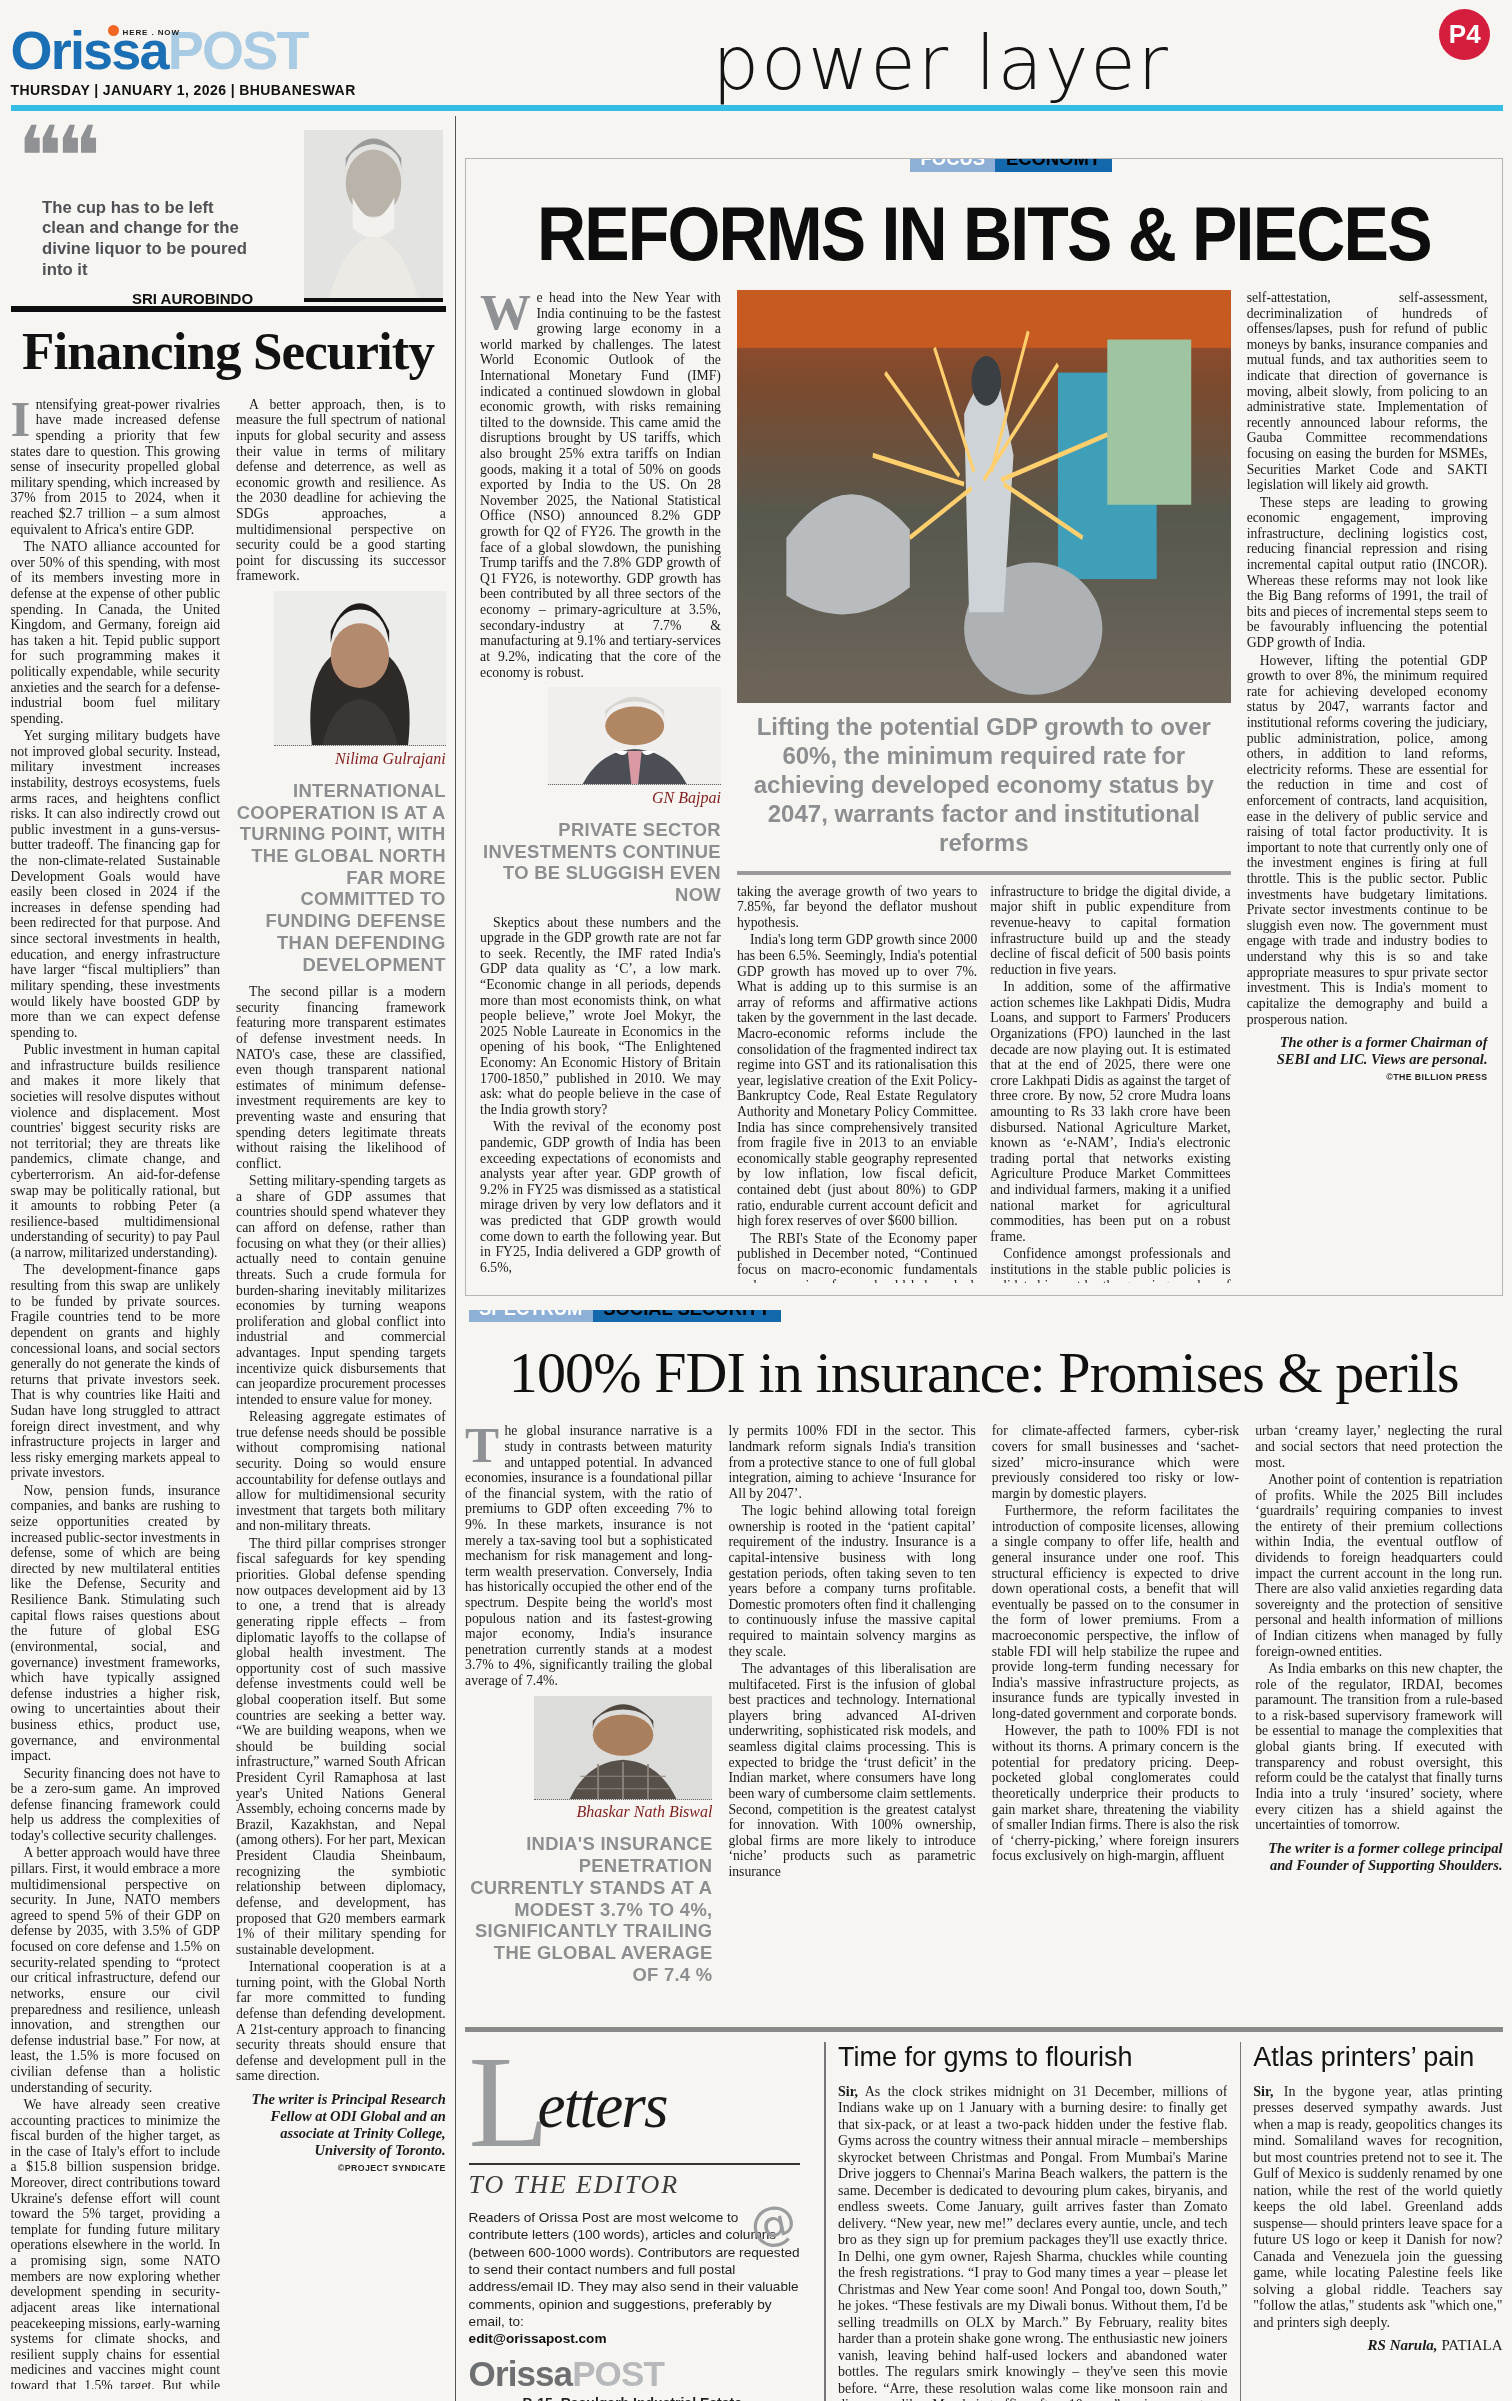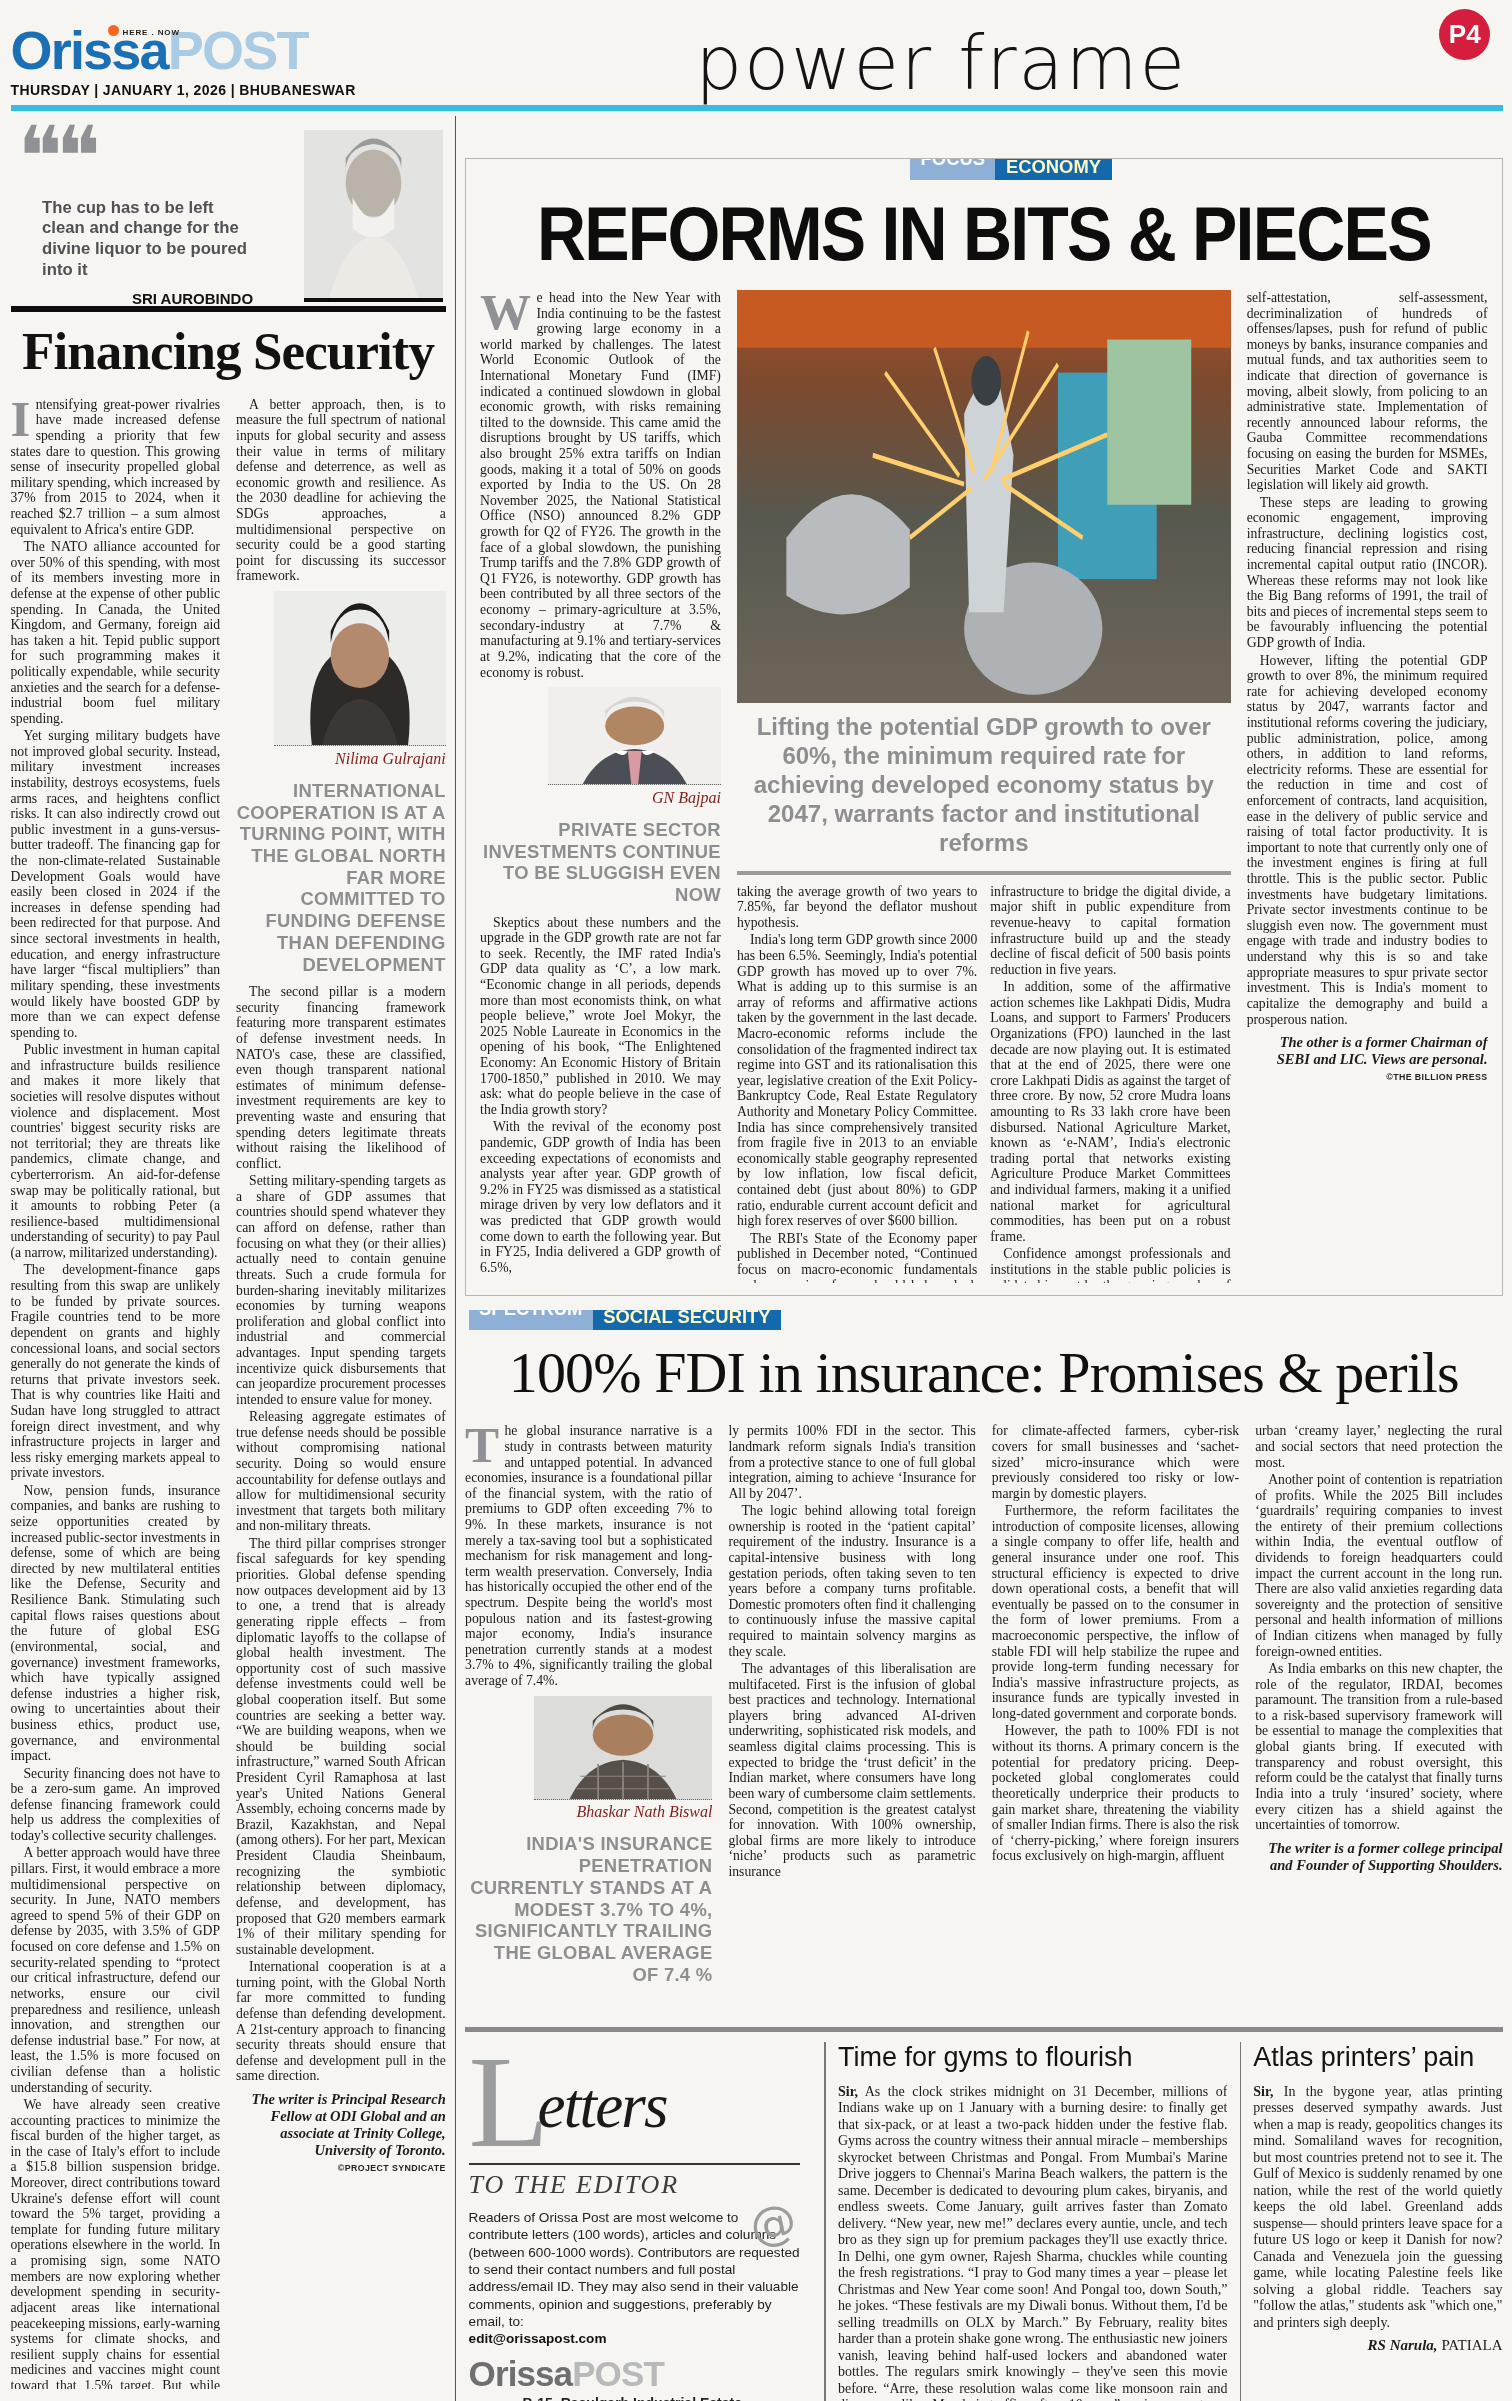--- a/index.html
+++ b/index.html
@@ -49,21 +49,21 @@
   .gray-pull { font-family:"Liberation Sans",sans-serif; font-weight:bold; font-size:18.4px; line-height:1.18; color:#8c8e90; text-align:right; margin:12.3px 0 8.8px; letter-spacing:0.3px; }
   .credit { font-weight:bold; font-style:italic; text-align:right; font-size:14.5px; margin-top:7px; }
   .syndicate { font-family:"Liberation Sans",sans-serif; font-weight:bold; font-size:8.8px; color:#222; text-align:right; margin-top:3.5px; letter-spacing:0.4px; }
   .dotted-b { border-bottom:0.9px dotted #666; }
 
   
   .eco-box { border:1.8px solid #b5b5b5; margin-top:42px; position:relative; padding:26px 14px 12.3px; height:1138px; overflow:hidden; }
   .tag-row { position:absolute; top:-13px; left:444px; display:flex; font-family:"Liberation Sans",sans-serif; font-weight:bold; font-size:18.4px; }
   .tag-row.left-pos { left:3.5px; top:-14px; }
   .tag-light { background:#8fb0d6; color:#fff; padding:1.8px 10.5px; }
-  .tag-dark { background:#1468ac; color:#fef9c3; padding:1.8px 10.5px;margin-top:8px; }
+  .tag-dark { background:#1468ac; color:#000000; padding:1.8px 10.5px; }
   .eco-headline { font-family:"Liberation Sans",sans-serif; font-weight:800; font-size:68px; letter-spacing:-1.8px; transform:scaleY(1.12); transform-origin:top; text-align:center; color:#0d0d0d; margin:3.5px 0 23px; }
   .eco-body { display:flex; gap:16px; height:993px; overflow:hidden; }
   .eco-col { flex:1; overflow:hidden; }
   .eco-mid { flex:2.05; display:flex; flex-direction:column; }
   .factory { height:413px; position:relative; background:linear-gradient(180deg,#a8502c 0%,#7d4a2e 22%,#57584e 55%,#6e655a 100%); overflow:hidden; }
   .factory svg { position:absolute; inset:0; width:100%; height:100%; }
   .factory-caption { font-family:"Liberation Sans",sans-serif; font-weight:bold; font-size:24px; line-height:1.2; color:#8c8e90; text-align:center; margin:10.5px 0; }
   .caption-rule { height:3.5px; background:#9a9a9a; margin:3.5px 0 8.8px; }
   .eco-midcols { display:flex; gap:13px; flex:1; overflow:hidden; }
   .eco-midcols .col { flex:1; overflow:hidden; }
@@ -108,21 +108,21 @@
 
   <header class="masthead">
     <div class="brand">
       <span class="brand-dot"></span>
       <span class="brand-tag">HERE . NOW</span>
       <div class="brand-text">
         <span class="brand-orissa">Orissa</span><span class="brand-post">POST</span>
       </div>
       <div class="dateline">THURSDAY | JANUARY 1, 2026 | BHUBANESWAR</div>
     </div>
-    <div class="page-title">power frame</div>
+    <div class="page-title">power layer</div>
     <div class="badge">P4</div>
   </header>
   <div class="cyan-rule"></div>
 
   <div class="main">
 
     <div class="left-region">
       <div class="top-left-row">
         <div class="quote-block">
           <div class="quote-glyphs">❝❝</div>

